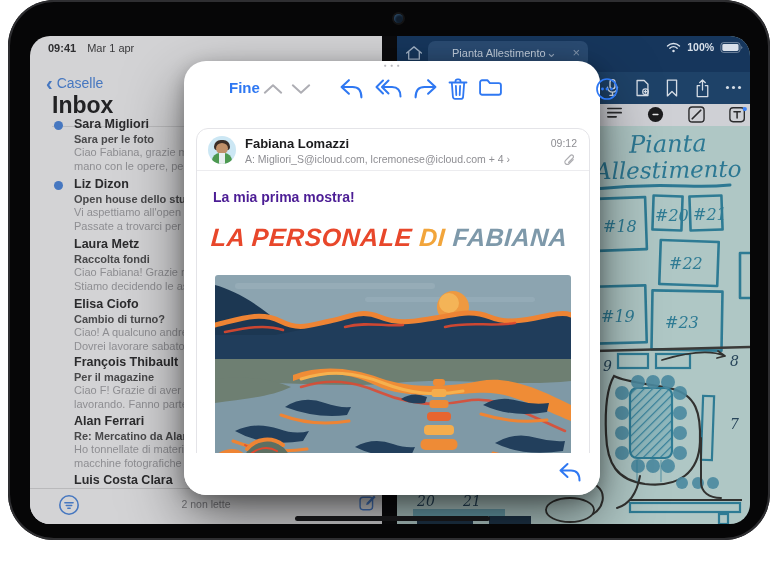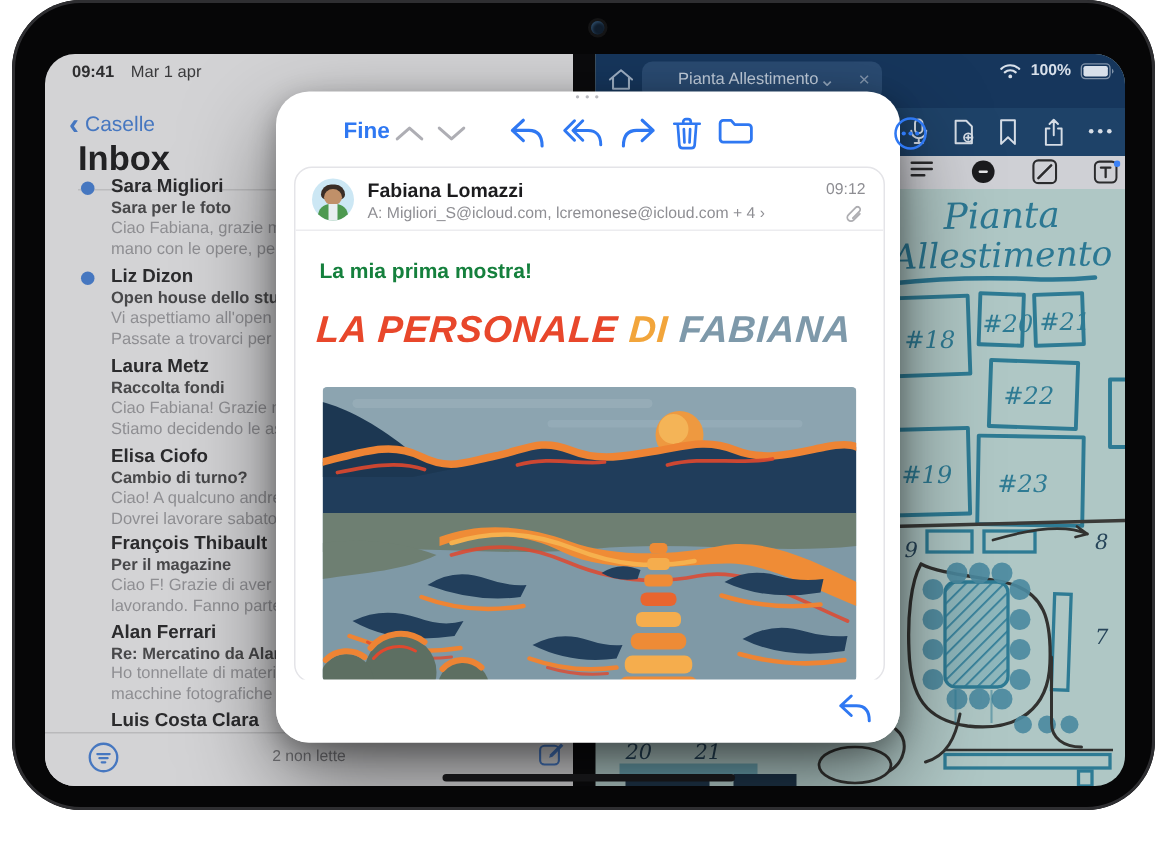--- a/index.html
+++ b/index.html
@@ -53,33 +53,33 @@
   .canvas-wrap{position:absolute;left:0;top:90px;width:353px;height:398px;}
   
   .float-window{position:absolute;left:154px;top:25px;width:416px;height:434px;background:#fff;border-radius:22px;
                 box-shadow:0 25px 60px rgba(0,0,0,.5),0 6px 18px rgba(0,0,0,.3);}
   .grab{position:absolute;left:0;right:0;top:1px;text-align:center;font-size:9px;letter-spacing:1px;color:#b9b9be;font-weight:700;}
   .wtoolbar{position:absolute;left:0;top:14px;width:100%;height:32px;margin-left:31px;}
   .fine{position:absolute;left:14px;top:4px;font-size:15px;font-weight:600;color:#2f78f2;}
   .chev-btn{position:absolute;top:8px;width:22px;height:14px;color:#aeaeb4;}
   .tb-ic{position:absolute;top:2px;width:26px;height:24px;color:#2f78f2;}
   .more-btn{position:absolute;right:12px;top:2px;width:24px;height:24px;color:#2f78f2;}
-  .msg-card{position:absolute;left:12px;top:50px;width:392px;height:342px;border:1px solid #e4e4e8;
+  .msg-card{position:absolute;left:12px;top:67px;width:392px;height:342px;border:1px solid #e4e4e8;
             border-radius:12px;background:#fff;overflow:hidden;}
   .msg-head{position:absolute;left:0;top:0;width:100%;height:41px;border-bottom:1px solid #ececef;}
   .avatar{position:absolute;left:11px;top:7px;width:28px;height:28px;border-radius:50%;background:#cce7f4;overflow:hidden;}
   .av-hair{position:absolute;left:6px;top:4px;width:16px;height:10px;border-radius:8px 8px 4px 4px;background:#3a2d26;}
   .av-face{position:absolute;left:8px;top:7px;width:12px;height:11px;border-radius:50%;background:#c09069;}
   .av-shirt{position:absolute;left:4px;top:17px;width:20px;height:11px;border-radius:8px 8px 0 0;background:#4d9950;}
   .av-stripe{position:absolute;left:11px;top:17px;width:6px;height:11px;background:#e8eef0;}
   .mh-name{position:absolute;left:48px;top:7px;font-size:13px;font-weight:700;color:#1c1c1e;}
   .mh-to{position:absolute;left:48px;top:24px;font-size:10.5px;color:#8e8e93;white-space:nowrap;}
   .mh-time{position:absolute;right:12px;top:8px;font-size:10.5px;color:#8e8e93;}
   .mh-clip{position:absolute;right:13px;top:25px;width:13px;height:13px;color:#aeaeb2;}
-  .msg-subject{position:absolute;left:16px;top:60px;font-size:14px;font-weight:800;color:#15803d;}
+  .msg-subject{position:absolute;left:16px;top:60px;font-size:14px;font-weight:800;color:#4c1d95;}
   .banner{position:absolute;left:14px;top:94px;width:370px;font-size:25px;font-weight:800;font-style:italic;
           letter-spacing:.5px;white-space:nowrap;transform:skewX(-4deg);}
   .banner .w1{color:#e8472b;} .banner .w2{color:#f2a53b;} .banner .w3{color:#7e99aa;}
   .painting{position:absolute;left:18px;top:146px;width:356px;height:196px;border-radius:3px;overflow:hidden;}
   .wfooter{position:absolute;left:0;top:392px;width:100%;height:42px;background:#fff;border-radius:0 0 22px 22px;}
   .reply-footer{position:absolute;right:18px;top:8px;width:24px;height:22px;color:#2f78f2;}
   .home-indicator{position:absolute;left:265px;top:480px;width:195px;height:5px;border-radius:3px;background:#141416;}
   svg{display:block;}
 </style>
 </head>

